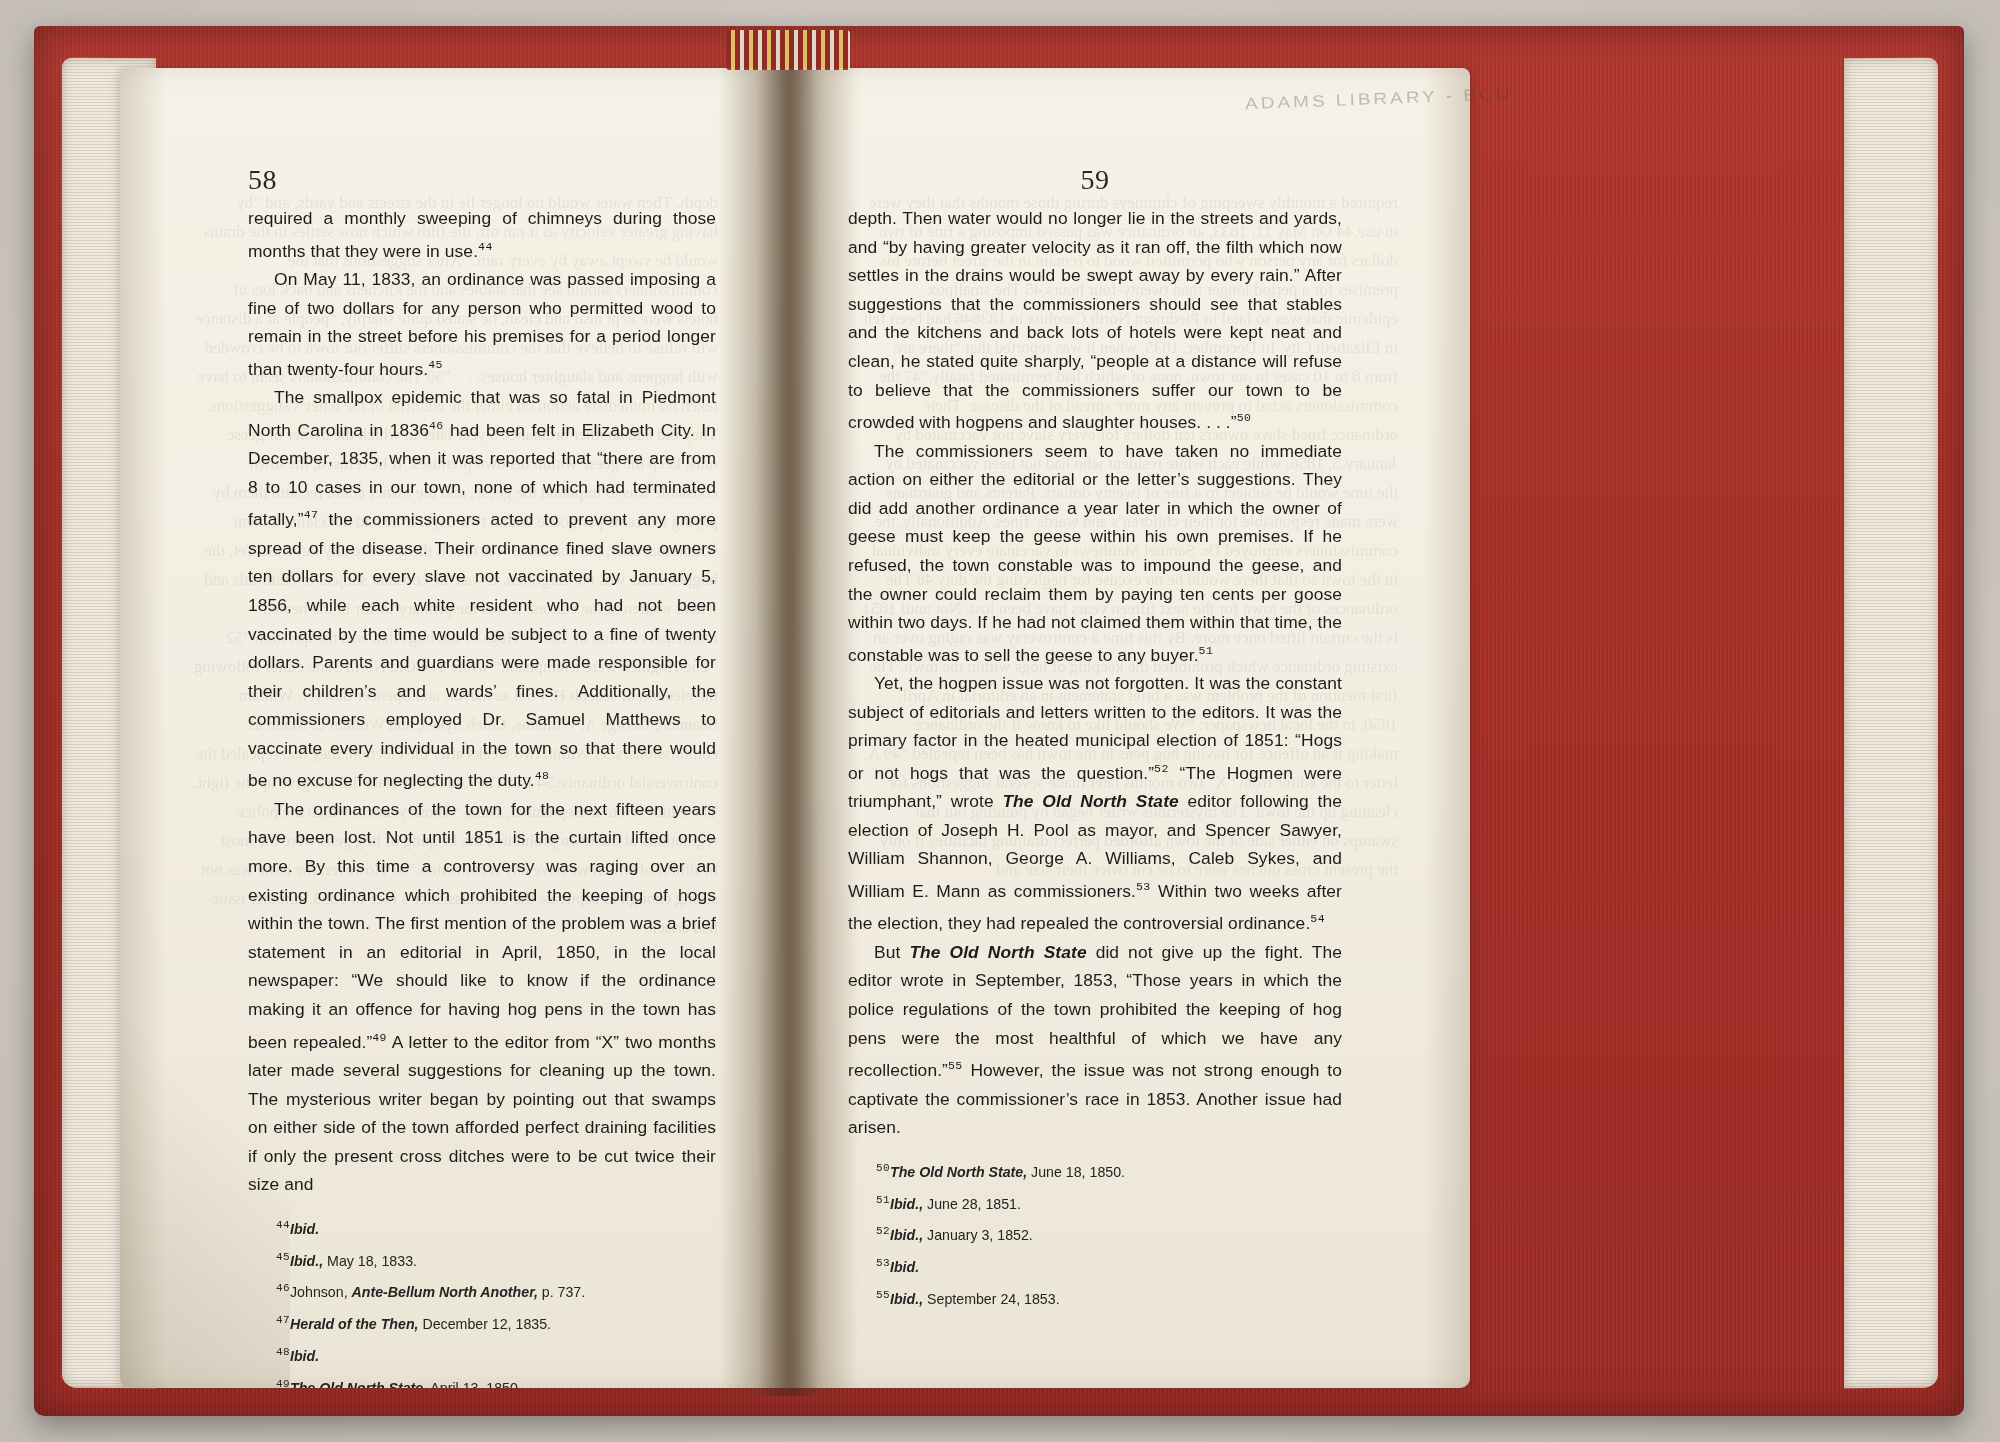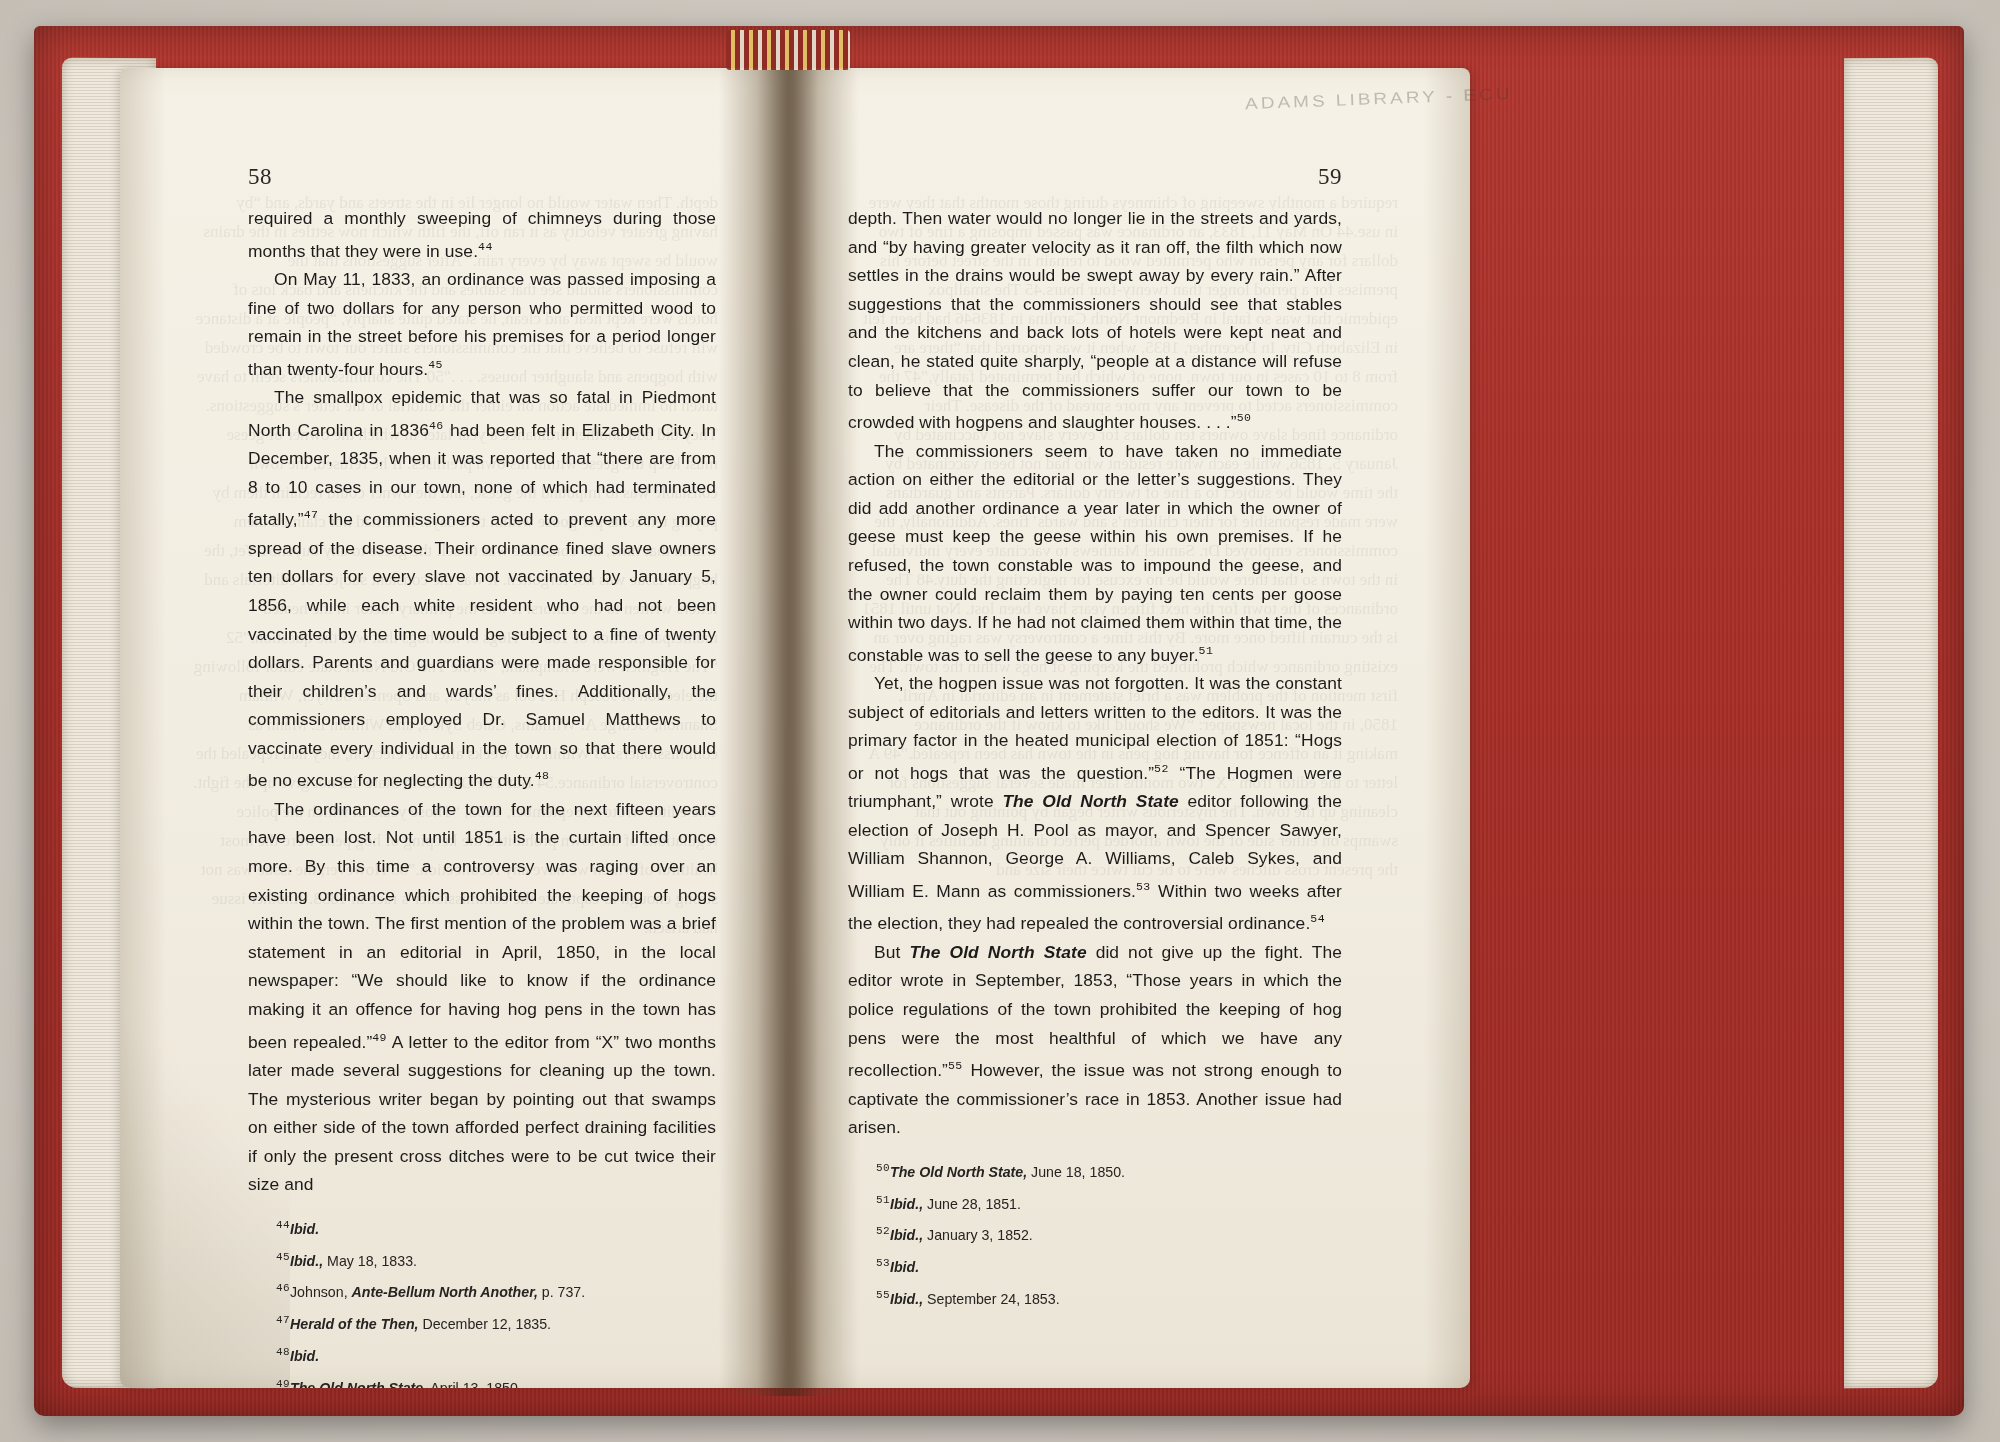--- a/index.html
+++ b/index.html
@@ -142,26 +142,26 @@
     position: absolute;
     inset: 0;
     box-sizing: border-box;
     color: #211f1e;
   }
   .leaf-left .page-body  { padding: 96px 74px 60px 128px; }
   .leaf-right .page-body { padding: 96px 128px 60px 58px; }
 
   .folio {
     font-family: "Liberation Serif", serif;
-    font-size: 23px;
+    font-size: 28px;
     letter-spacing: 0.5px;
     color: #2a2724;
     height: 40px;
   }
-  .folio.right { text-align: right; }
+  .folio.right { text-align: center; }
 
   .col {
     font-family: "Liberation Sans", sans-serif;
     font-size: 17.4px;
     line-height: 28.6px;
     text-align: justify;
     color: #1d1b1a;
     letter-spacing: 0.1px;
   }
   .col p { margin: 0; text-indent: 26px; }

